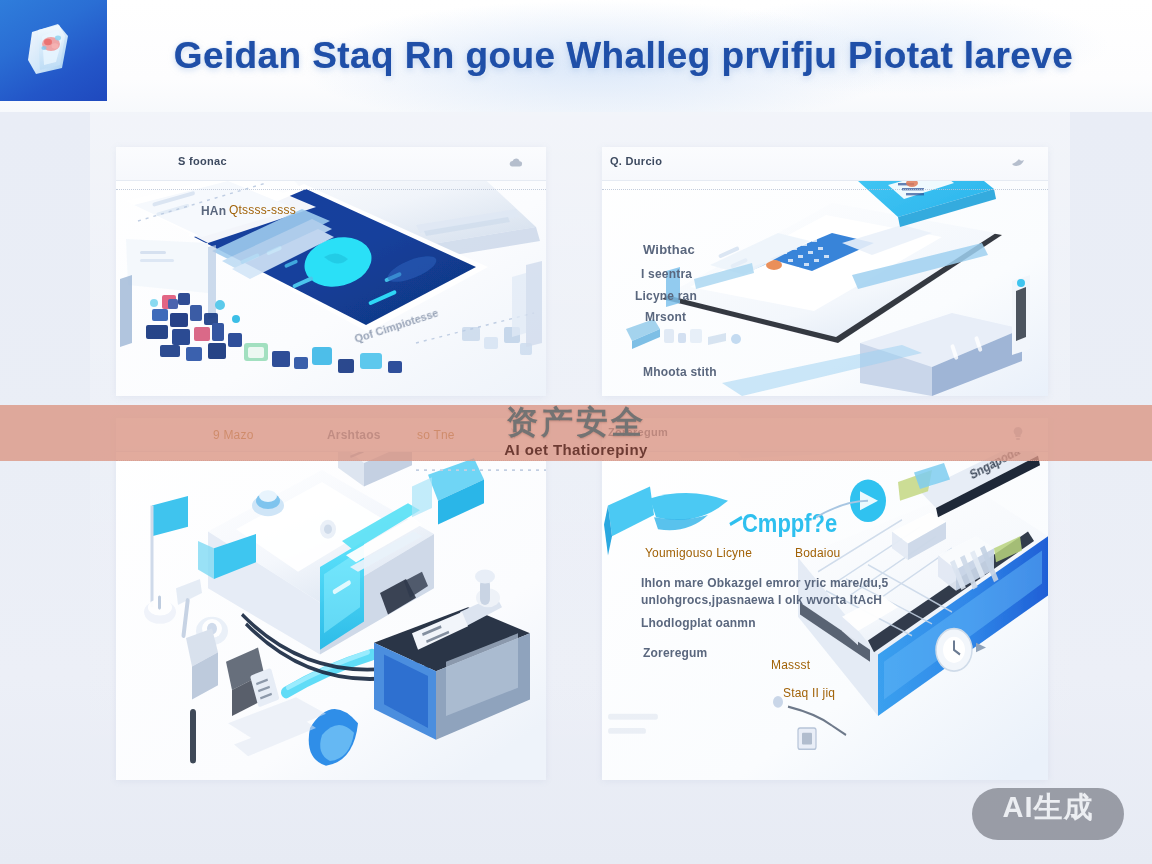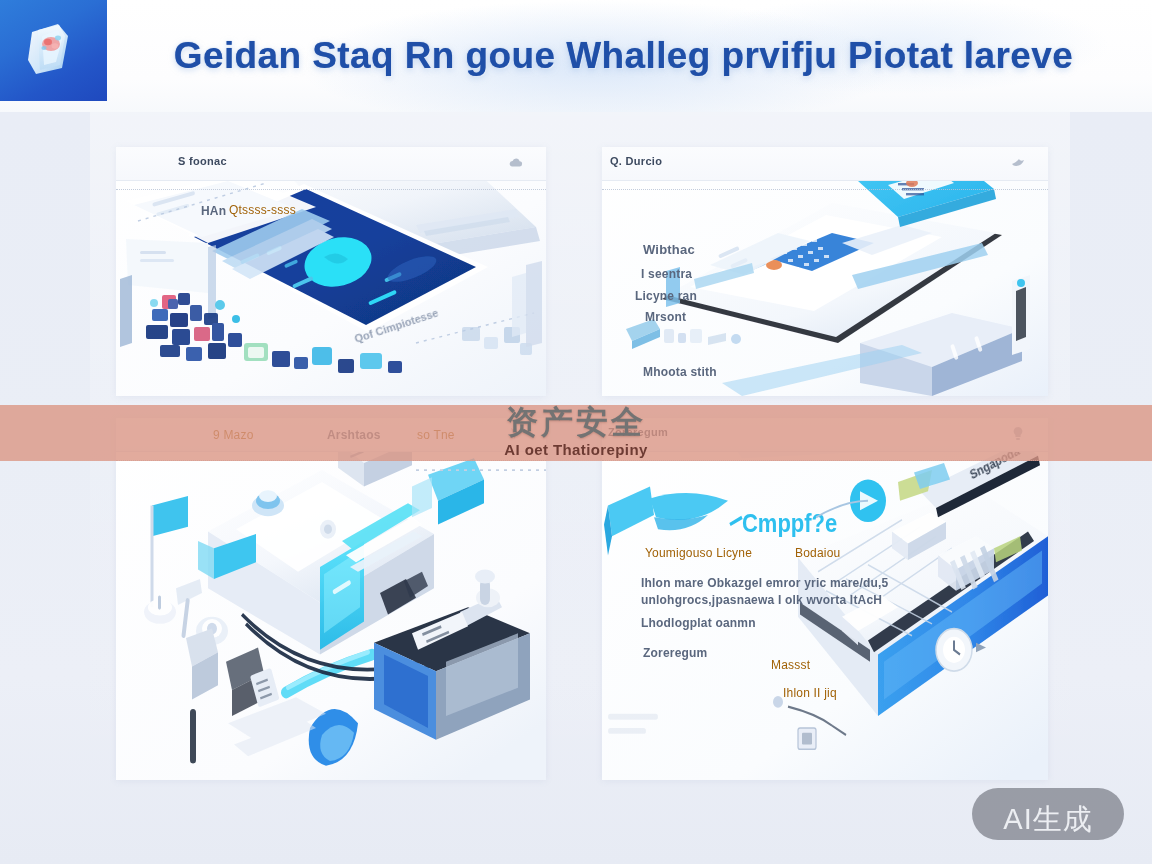--- a/index.html
+++ b/index.html
@@ -129,22 +129,23 @@
     margin-top:4px;
     filter:blur(.35px);
   }
 
   
   #ai-badge {
     position:absolute; right:28px; bottom:24px;
     width:152px; height:52px;
     border-radius:26px;
     background:rgba(132,136,146,.80);
-    display:flex; align-items:flex-end; justify-content:center;
+    display:flex; align-items:flex-start; justify-content:center;
     z-index:50;
+    font-weight:bold;
   }
   #ai-badge-label {
     font-size:29px; color:#eceef2; letter-spacing:1px;
     font-family:"Liberation Sans", sans-serif;
   }
 </style>
 </head>
 <body>
 
 <div id="header">
@@ -711,21 +712,21 @@
       </div>
       <div class="dotted-rule"></div>
 
       <div class="ghost-text dim" style="left:10px; top:128px;">Youmigouso Licyne</div>
       <div class="ghost-text dim" style="left:160px; top:128px;">Bodaiou</div>
       <div class="ghost-text" style="left:6px; top:158px;">Ihlon mare Obkazgel emror yric mare/du,5</div>
       <div class="ghost-text" style="left:6px; top:175px;">unlohgrocs,jpasnaewa I olk wvorta ItAcH</div>
       <div class="ghost-text" style="left:6px; top:198px;">Lhodlogplat oanmn</div>
       <div class="ghost-text" style="left:8px; top:228px;">Zoreregum</div>
       <div class="ghost-text dim" style="left:136px; top:240px;">Massst</div>
-      <div class="ghost-text dim" style="left:148px; top:268px;">Ihlon II jiq</div>
+      <div class="ghost-text dim" style="left:148px; top:268px;">Staq II jiq</div>
     </div>
 
   </div>
 </div>
 
 <div id="banner">
   <div id="banner-title">资产安全</div>
   <div id="banner-sub">AI oet Thatiorepiny</div>
 </div>
 

